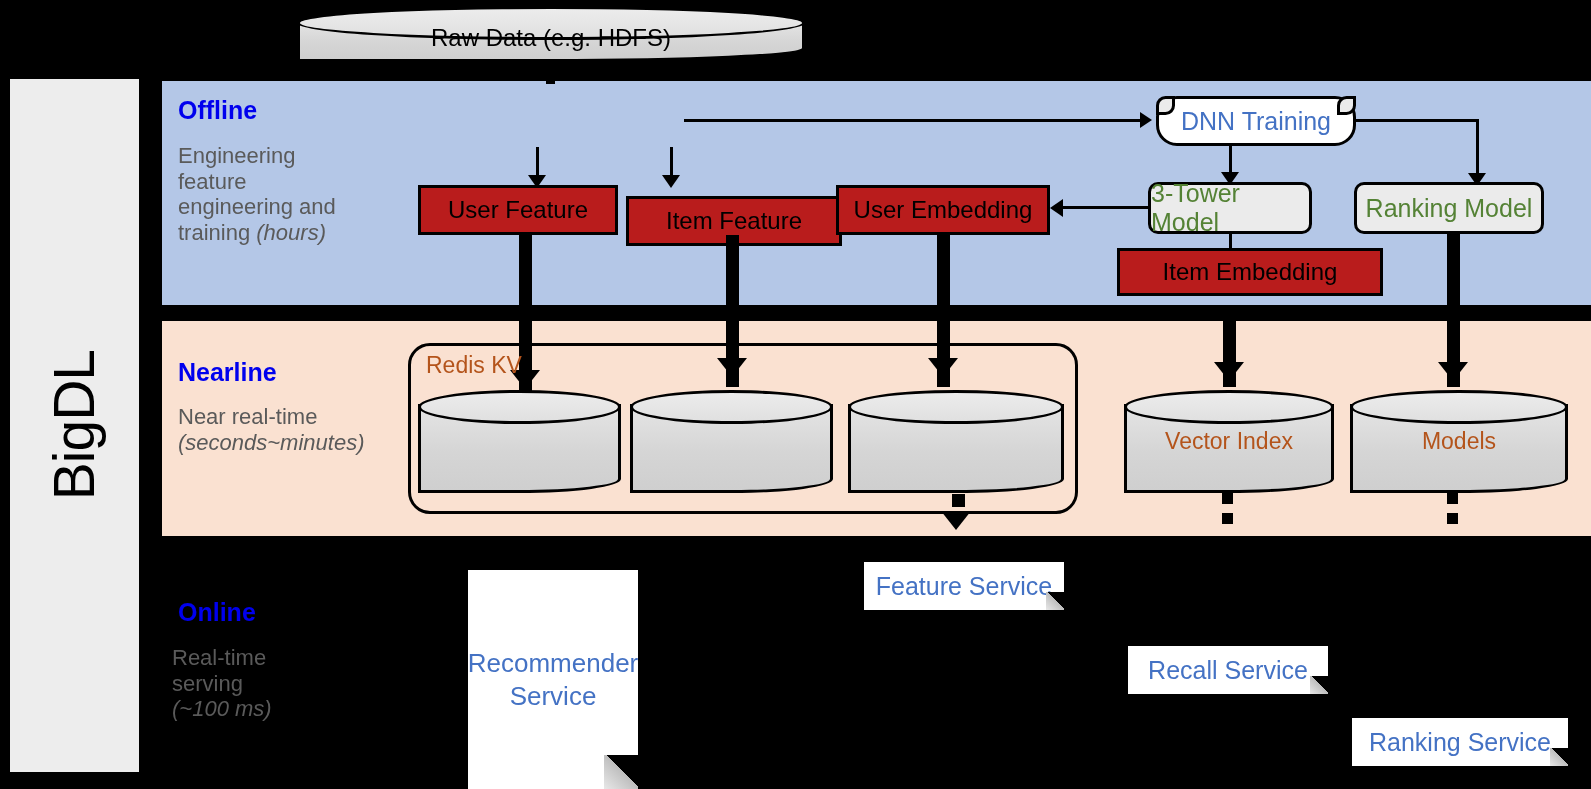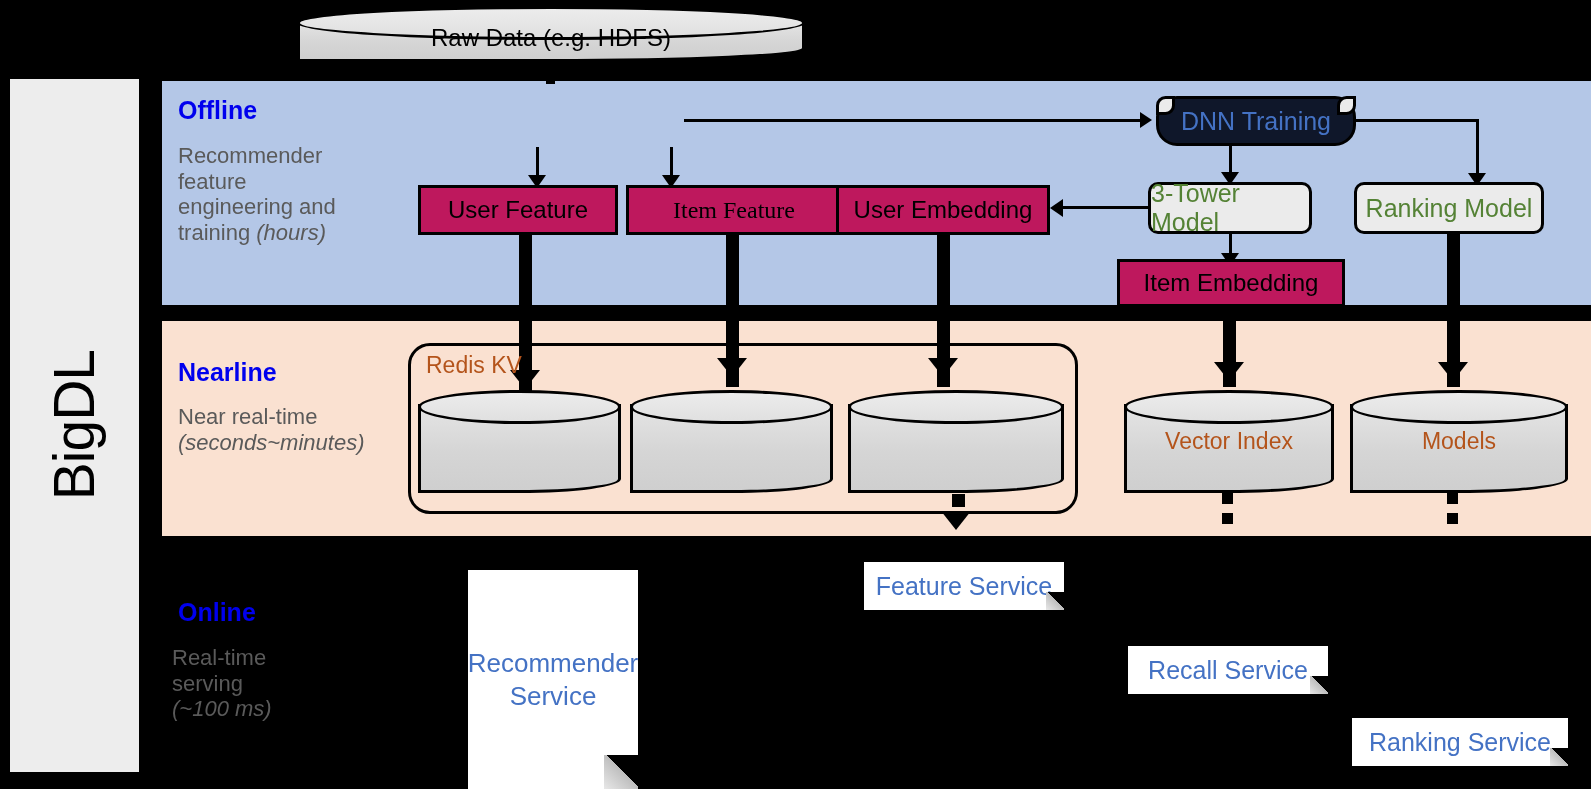--- a/index.html
+++ b/index.html
@@ -39,41 +39,41 @@
   }
   .cyl .top{
     position:absolute;left:0;right:0;top:0;height:28px;
     background:linear-gradient(180deg,#ececec,#e0e0e0);
     border:3px solid #000;border-radius:50%;
   }
   .cyl .lbl{position:absolute;inset:0;display:flex;align-items:center;justify-content:center;
     font-size:23px;z-index:3;color:#b4541b;}
 
   .gbox{
-    background:#be185d;border:3px solid #000;
+    background:#b91c1c;border:3px solid #000;
     display:flex;align-items:center;justify-content:center;
     font-size:24px;color:#000;
   }
   .rbox{
     background:#ebebeb;border:3px solid #000;border-radius:10px;
     display:flex;align-items:center;justify-content:center;
     font-size:25px;
   }
   .green{color:#548235;}
   .blue{color:#4472c4;}
 
   
   .prep{
     background:#ebebeb;border:3px solid #000;
     clip-path:polygon(0 0, calc(100% - 17px) 0, 100% 17px, 100% 100%, 17px 100%, 0 calc(100% - 17px));
     display:flex;align-items:center;justify-content:center;font-size:25px;
   }
   
   .loopbox{
-    background:#0f172a;border:3px solid #000;
+    background:#ffffff;border:3px solid #000;
     display:flex;align-items:center;justify-content:center;font-size:25px;
     border-radius:21px;
   }
   .loopbox::before,.loopbox::after{
     content:"";position:absolute;width:13px;height:13px;border:3px solid #000;
     background:#ebebeb;border-radius:50% 0 50% 0;
   }
   .loopbox::before{left:-3px;top:-3px;}
   .loopbox::after{right:-3px;top:-3px;}
 
@@ -124,21 +124,21 @@
     <div class="lbl" style="color:#000;font-size:24px;top:8px;">Raw Data (e.g. HDFS)</div>
   </div>
 
   <div class="ln" style="left:546px;top:62px;width:9px;height:22px;"></div>
   <div class="arrowhead ah-down fat" style="left:535px;top:62px;"></div>
 
   <div class="abs" style="left:178px;top:96px;">
     <div class="band-title">Offline</div>
   </div>
   <div class="abs band-sub" style="left:178px;top:143px;width:200px;">
-    <div>Recommender</div>
+    <div>Engineering</div>
     <div>feature</div>
     <div>engineering and</div>
     <div><span>training </span><i>(hours)</i></div>
   </div>
 
 
   <div class="ln" style="left:684px;top:119px;width:462px;height:3px;"></div>
   <div class="arrowhead ah-right" style="left:1140px;top:112px;"></div>
 
   <div class="abs loopbox" style="left:1156px;top:96px;width:200px;height:50px;">
@@ -153,41 +153,41 @@
   <div class="ln" style="left:1229px;top:146px;width:3px;height:33px;"></div>
   <div class="arrowhead ah-down" style="left:1221px;top:172px;"></div>
 
   <div class="ln" style="left:1356px;top:119px;width:123px;height:3px;"></div>
   <div class="ln" style="left:1476px;top:119px;width:3px;height:60px;"></div>
   <div class="arrowhead ah-down" style="left:1468px;top:173px;"></div>
 
   <div class="abs gbox" style="left:418px;top:185px;width:200px;height:50px;">
     <span>User Feature</span>
   </div>
-  <div class="abs gbox" style="left:626px;top:185px;width:216px;height:50px;font-family:Liberation Serif, serif;">
+  <div class="abs gbox" style="left:626px;top:196px;width:216px;height:50px;">
     <span>Item Feature</span>
   </div>
   <div class="abs gbox" style="left:836px;top:185px;width:214px;height:50px;">
     <span>User Embedding</span>
   </div>
 
   <div class="abs rbox" style="left:1148px;top:182px;width:164px;height:52px;">
     <span class="green">3-Tower Model</span>
   </div>
   <div class="abs rbox" style="left:1354px;top:182px;width:190px;height:52px;">
     <span class="green">Ranking Model</span>
   </div>
 
   <div class="ln" style="left:1062px;top:206px;width:88px;height:3px;"></div>
   <div class="arrowhead ah-left" style="left:1050px;top:199px;"></div>
 
   <div class="ln" style="left:1229px;top:234px;width:3px;height:28px;"></div>
   <div class="arrowhead ah-down" style="left:1221px;top:253px;"></div>
 
-  <div class="abs gbox" style="left:1117px;top:259px;width:228px;height:48px;">
+  <div class="abs gbox" style="left:1117px;top:248px;width:266px;height:48px;">
     <span>Item Embedding</span>
   </div>
 
   <div class="ln" style="left:519px;top:235px;width:13px;height:165px;"></div>
   <div class="arrowhead ah-down fat" style="left:510px;top:370px;"></div>
 
   <div class="ln" style="left:726px;top:235px;width:13px;height:152px;"></div>
   <div class="arrowhead ah-down fat" style="left:717px;top:358px;"></div>
 
   <div class="ln" style="left:937px;top:235px;width:13px;height:152px;"></div>

